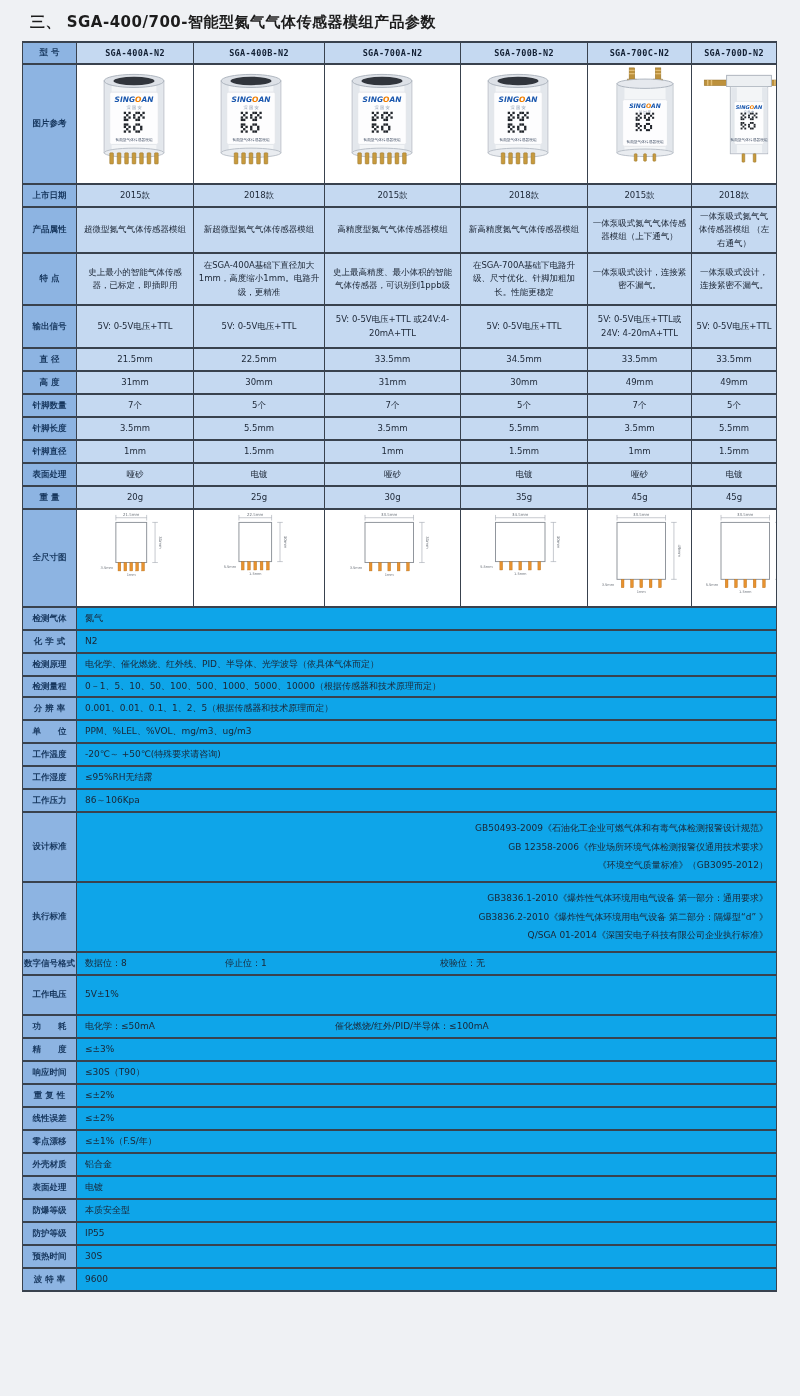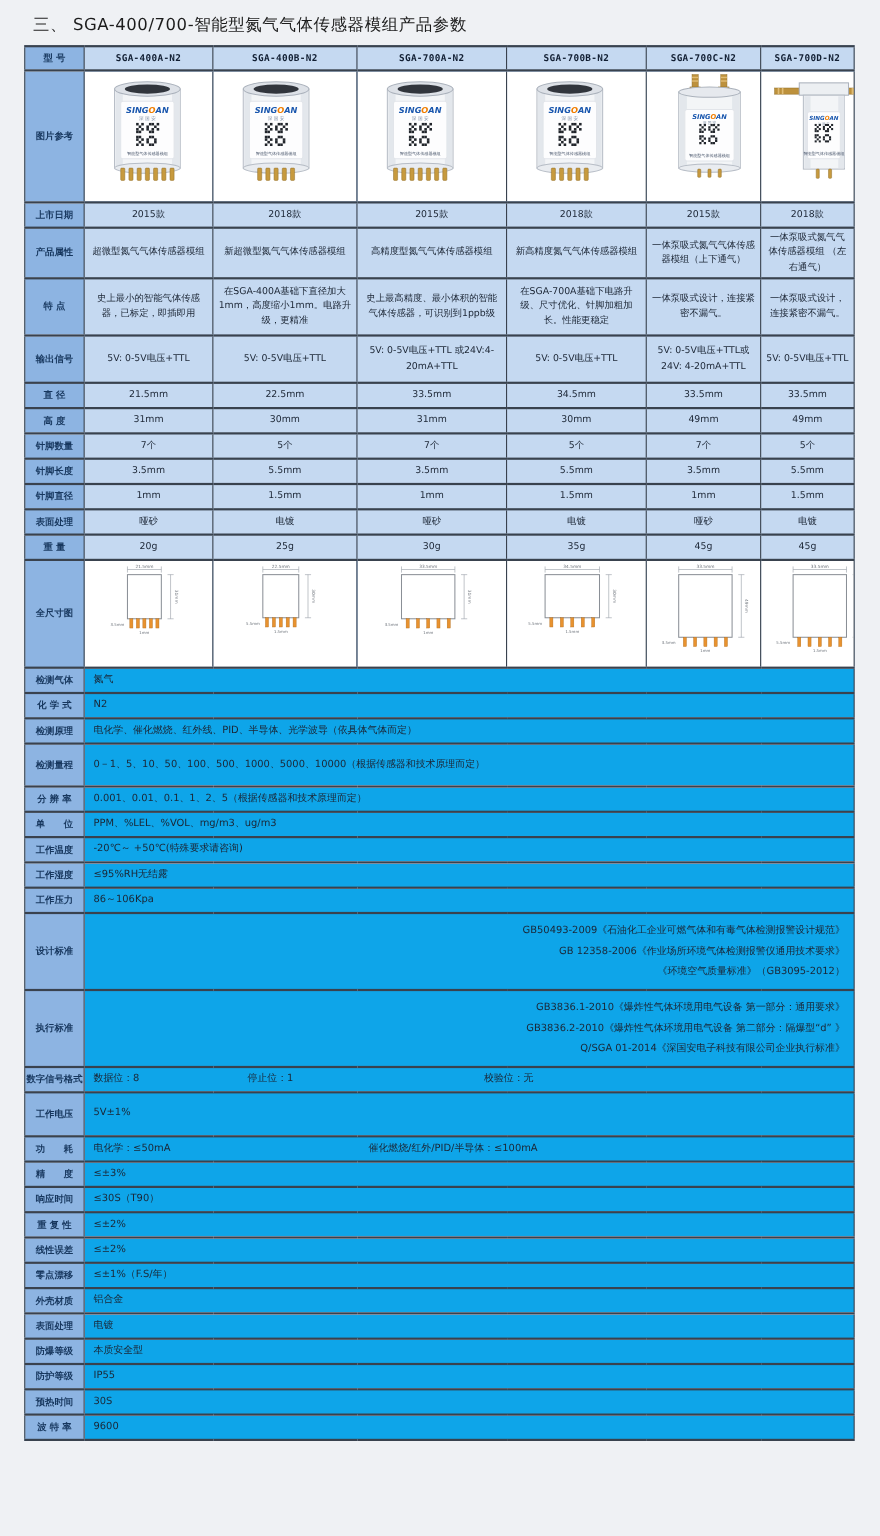--- a/index.html
+++ b/index.html
@@ -1,17 +1,17 @@
 <!DOCTYPE html>
 <html><head>
 <meta charset="utf-8">
 <style>
   html,body{margin:0;padding:0;}
   .page{width:800px;height:1396px;background:#eff1f4;font-family:"DejaVu Sans",sans-serif;overflow:hidden;}
-  .title{margin:0;padding:13px 0 9px 30px;font-size:15px;font-weight:400;color:#1c1c1c;letter-spacing:0.5px;}
+  .title{margin:0;padding:13px 0 9px 30px;font-size:15px;font-weight:700;color:#1c1c1c;letter-spacing:0.5px;}
   table.spec{border-collapse:collapse;margin-left:22px;width:754px;table-layout:fixed;background:#c5d9f1;}
   table.spec td{border:1px solid #39424e;border-top-width:2px;border-bottom-width:2px;overflow:hidden;vertical-align:middle;}
   .lbl{background:#8db4e2;color:#17375e;font-weight:700;font-size:8.5px;text-align:center;white-space:nowrap;padding:0;}
   .model-cell{background:#c5d9f1;font-weight:700;font-size:8.5px;color:#121f33;text-align:center;font-family:"DejaVu Sans Mono",monospace;letter-spacing:0.3px;}
   .val{background:#c5d9f1;font-size:8.5px;color:#1b2534;text-align:center;padding:2px 4px;line-height:1.55;}
   .photo-cell{background:#ffffff;text-align:left;vertical-align:middle;padding:1px;}
   .dim-cell{background:#ffffff;text-align:center;vertical-align:middle;padding:1px;}
   .specval{background:#0ea5e9;font-size:9px;color:#1b2534;text-align:left;padding:2px 8px;line-height:1.5;}
   .specval .line{line-height:2.1;text-align:right;}
   .seg{display:inline-block;vertical-align:top;}
@@ -563,21 +563,21 @@
           <td class="specval" colspan="6"><span>氮气</span></td>
         </tr>
         <tr style="height:23px">
           <td class="lbl">化 学 式</td>
           <td class="specval" colspan="6"><span>N2</span></td>
         </tr>
         <tr style="height:23px">
           <td class="lbl">检测原理</td>
           <td class="specval" colspan="6"><span>电化学、催化燃烧、红外线、PID、半导体、光学波导（依具体气体而定）</span></td>
         </tr>
-        <tr style="height:39px">
+        <tr style="height:21px">
           <td class="lbl">检测量程</td>
           <td class="specval" colspan="6"><span>0－1、5、10、50、100、500、1000、5000、10000（根据传感器和技术原理而定）</span></td>
         </tr>
         <tr style="height:23px">
           <td class="lbl">分 辨 率</td>
           <td class="specval" colspan="6"><span>0.001、0.01、0.1、1、2、5（根据传感器和技术原理而定）</span></td>
         </tr>
         <tr style="height:23px">
           <td class="lbl">单　　位</td>
           <td class="specval" colspan="6"><span>PPM、%LEL、%VOL、mg/m3、ug/m3</span></td>

